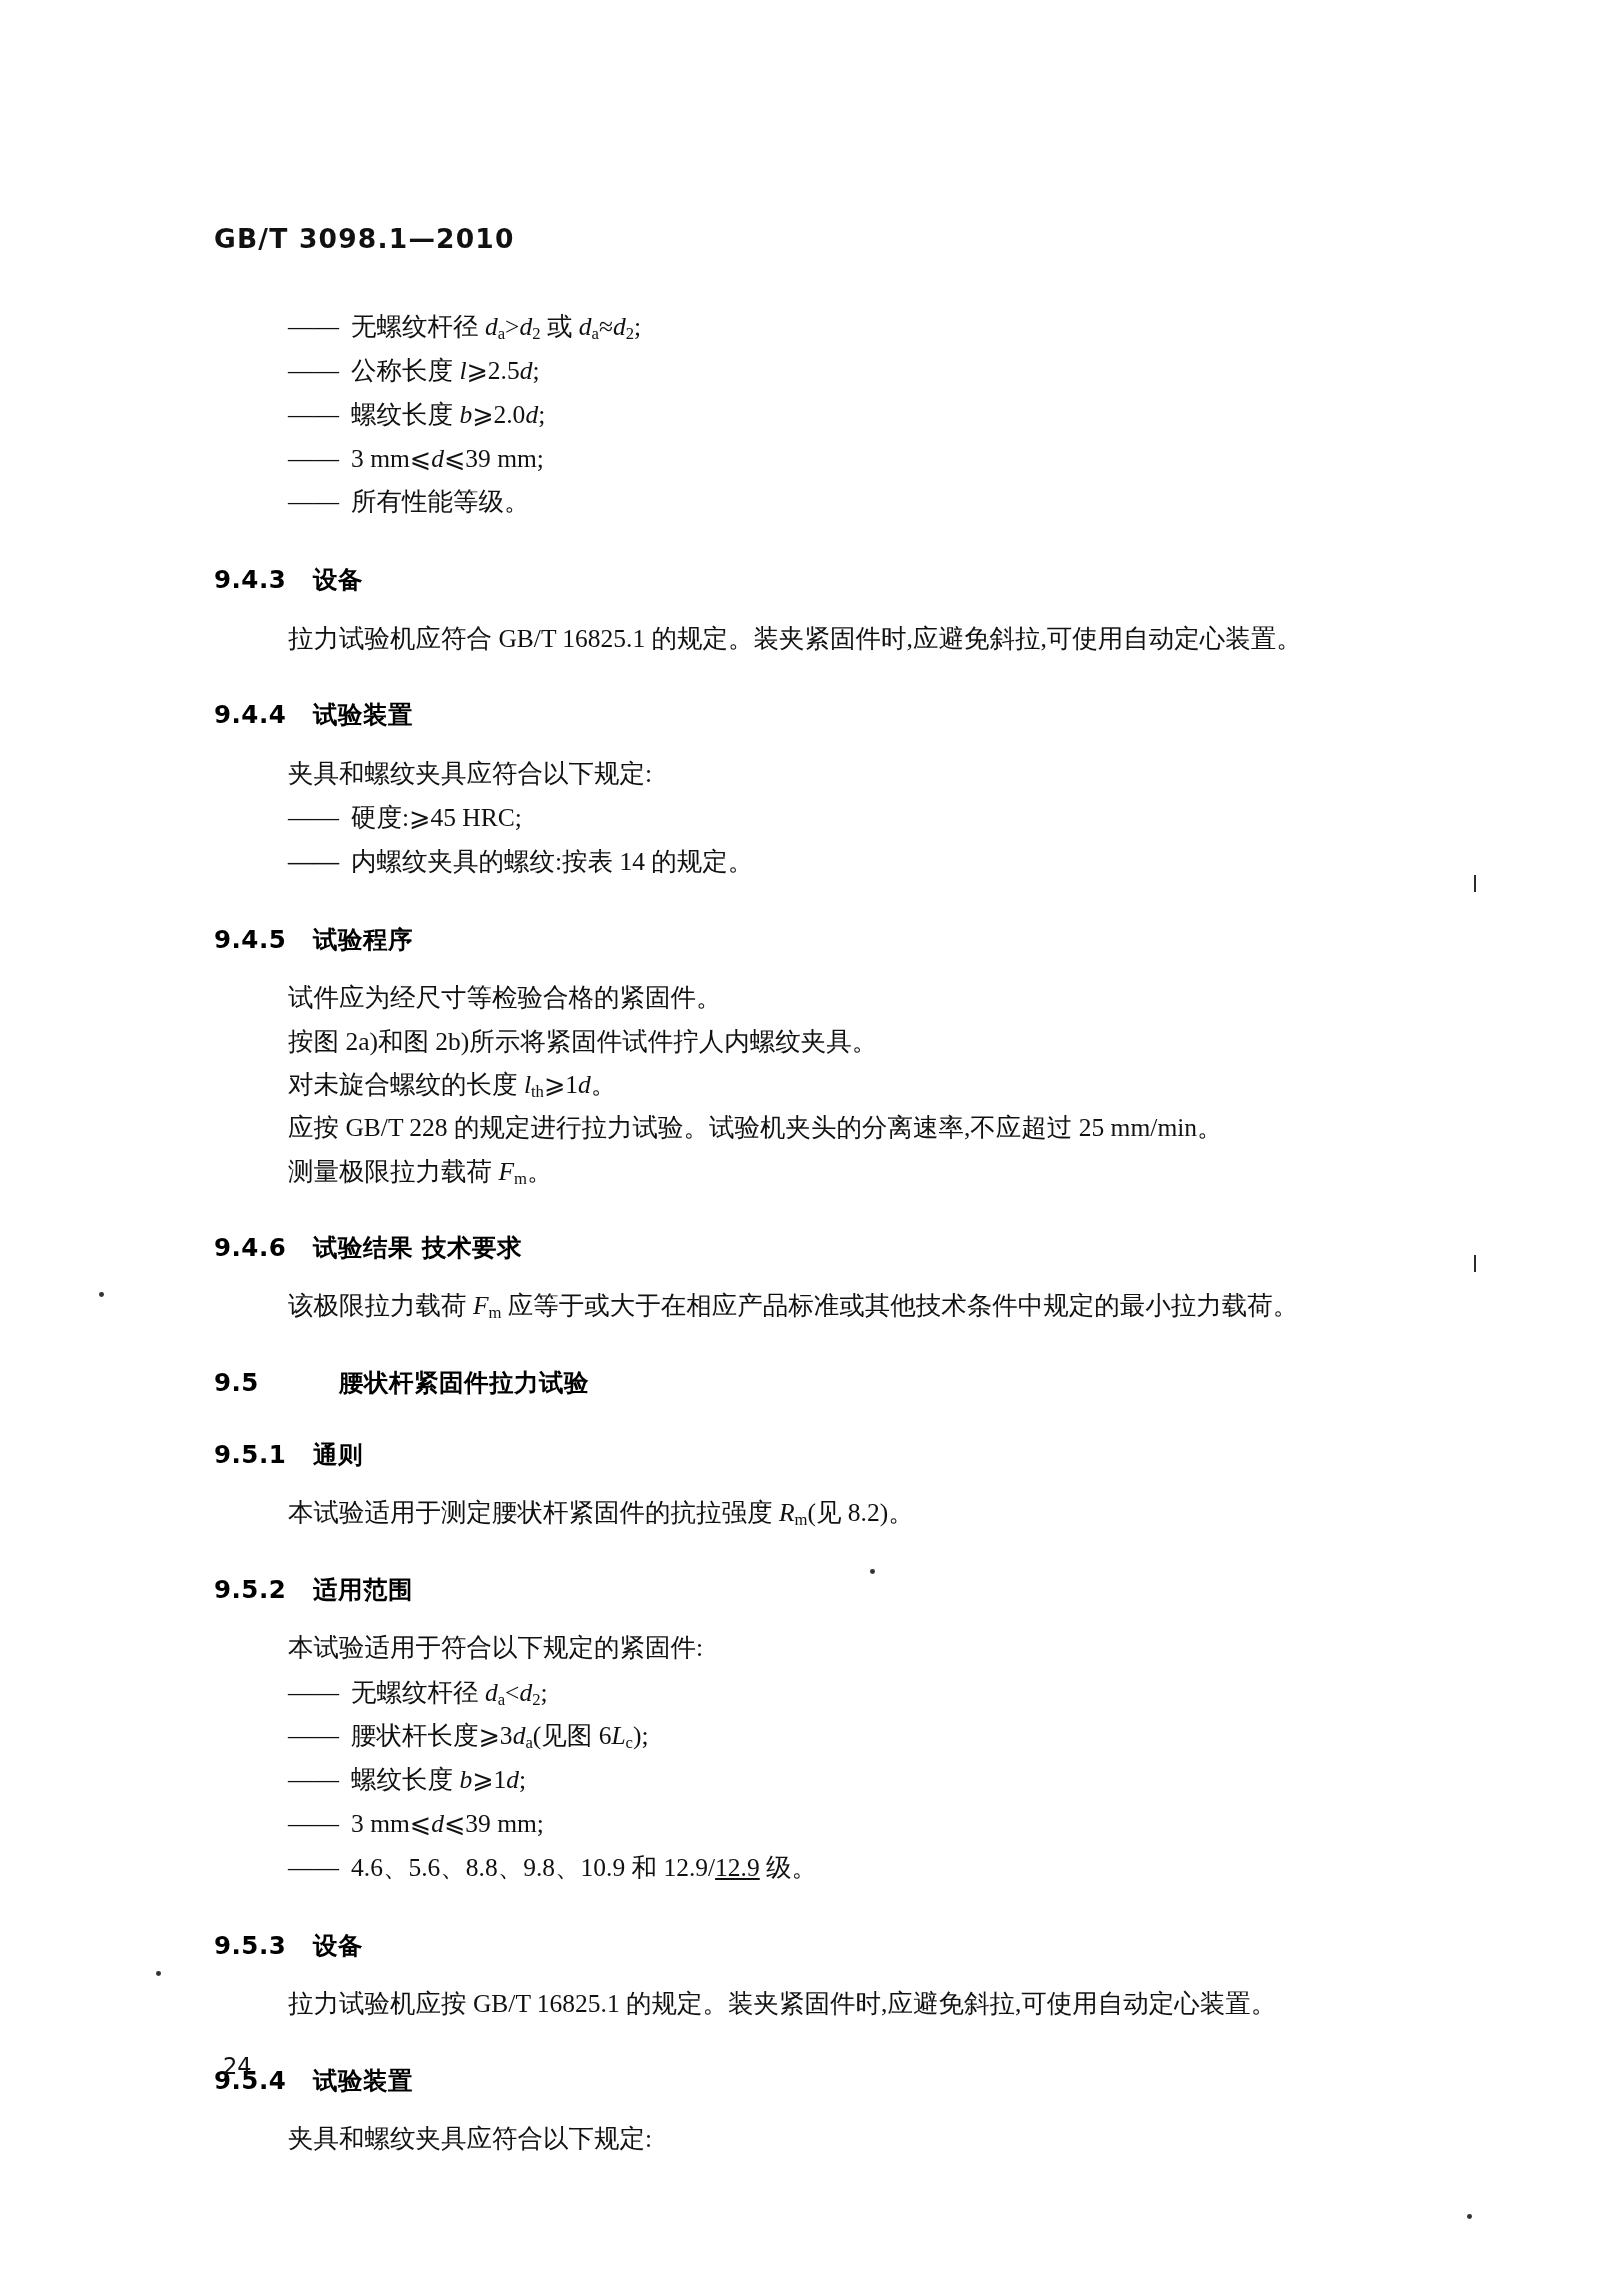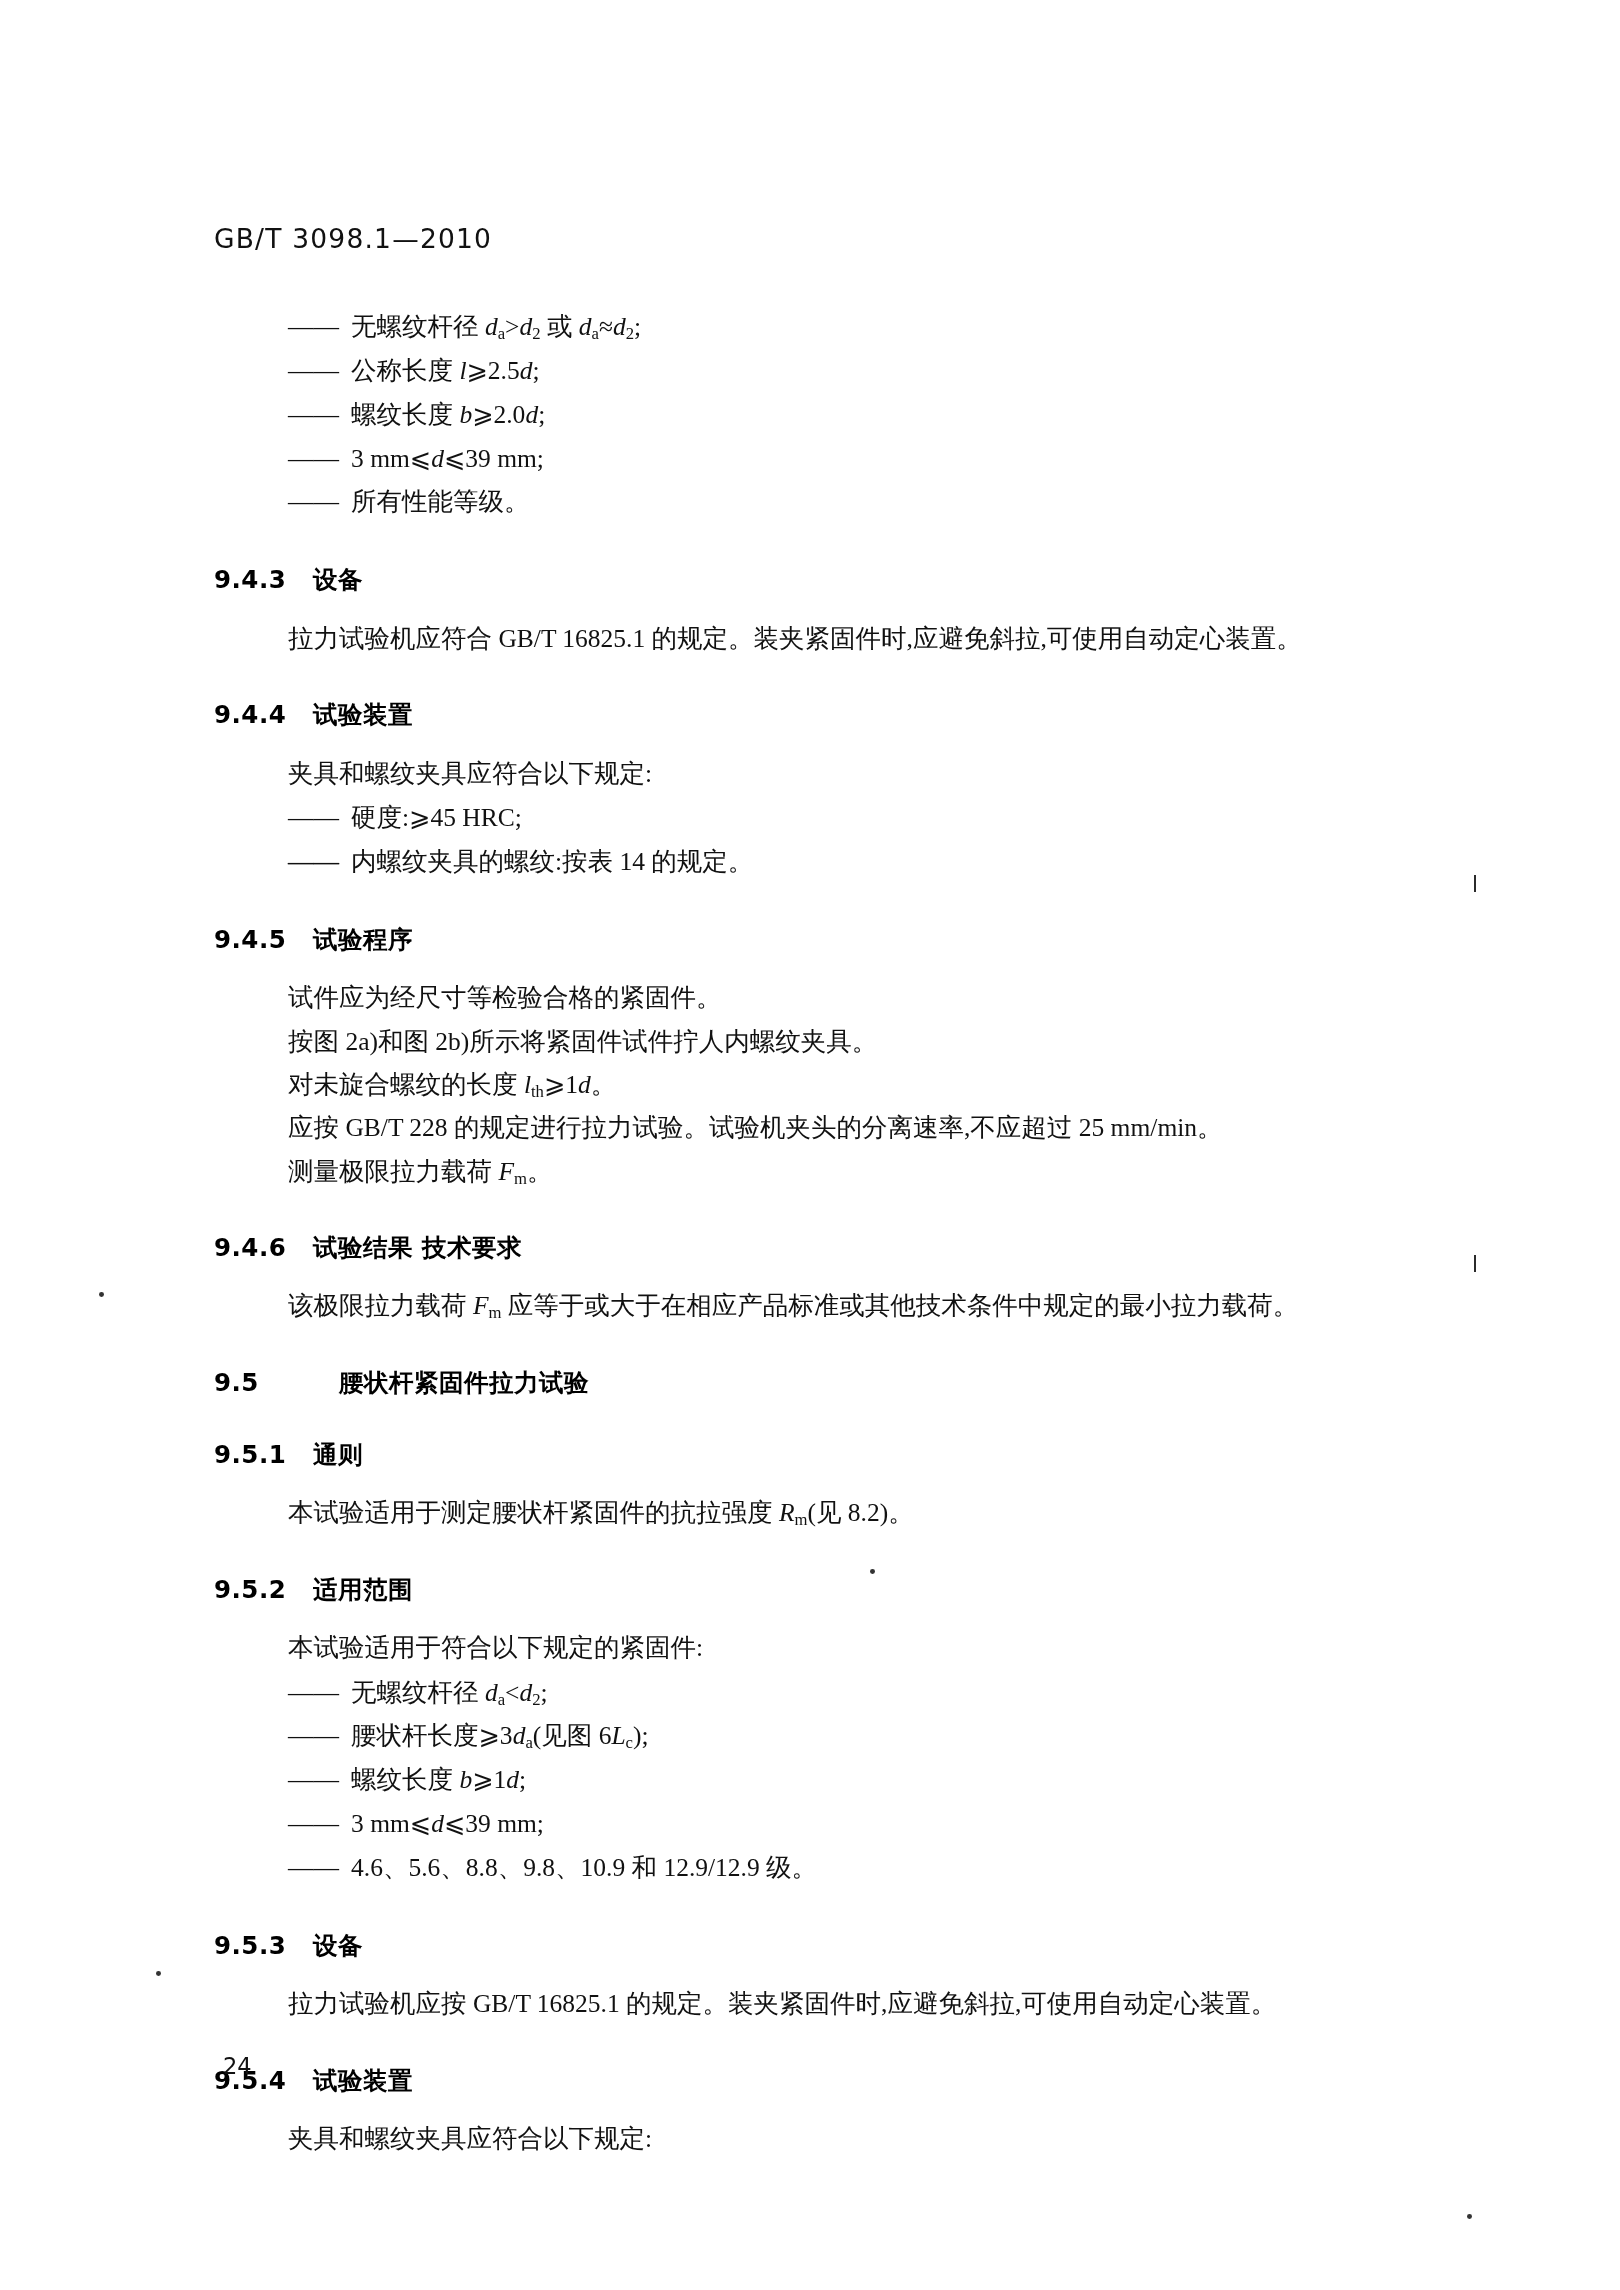--- a/index.html
+++ b/index.html
@@ -27,21 +27,21 @@
     left: 214px;
     top: 223px;
     width: 1206px;
   }
   .header {
     font-family: "DejaVu Sans", sans-serif;
     font-size: 26.5px;
     letter-spacing: 1.2px;
     color: #111;
     margin-bottom: 51px;
-    font-weight: 400;
+    font-weight: 700;
   }
 
   .dash-list {
     margin: 0;
     padding: 0;
     list-style: none;
   }
   .dash-item {
     font-size: 25.5px;
     line-height: 1.72;
@@ -90,21 +90,21 @@
     font-style: italic;
   }
   .sub {
     font-size: 16.7px;
     vertical-align: -3.9px;
   }
   .sup-m {
     font-size: 16.7px;
     vertical-align: -3.9px;
   }
-  .uline { }
+  .uline { text-decoration: underline; }
 
   .page-number {
     position: absolute;
     left: 223px;
     top: 2053px;
     font-family: "DejaVu Sans", sans-serif;
     font-size: 22.5px;
     color: #111;
   }
 

